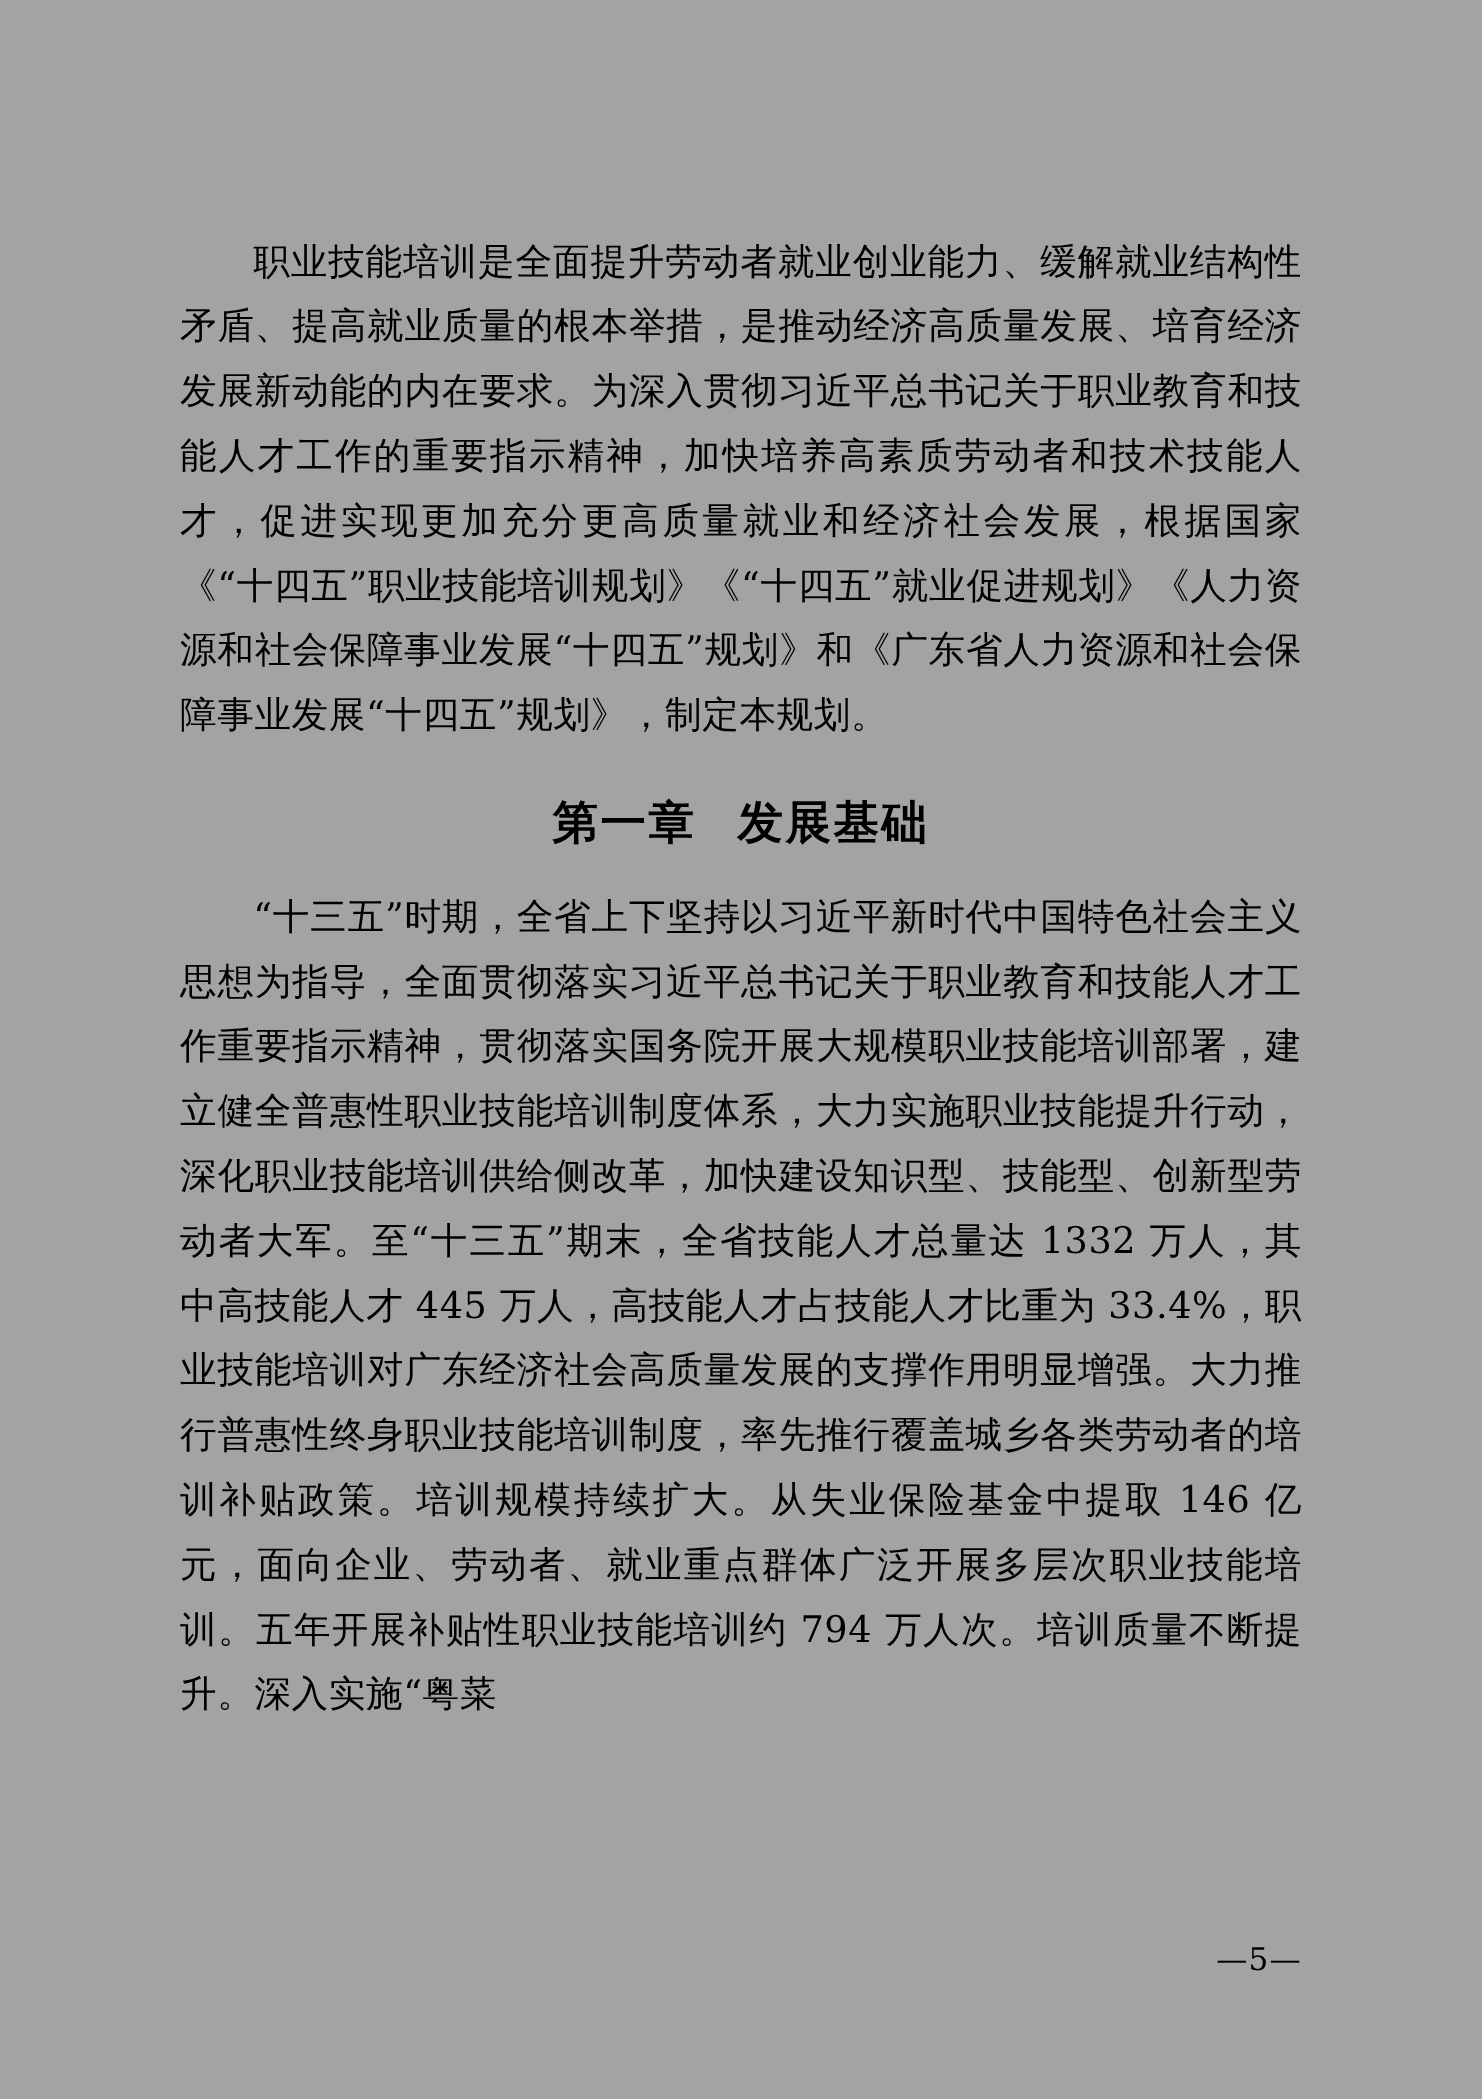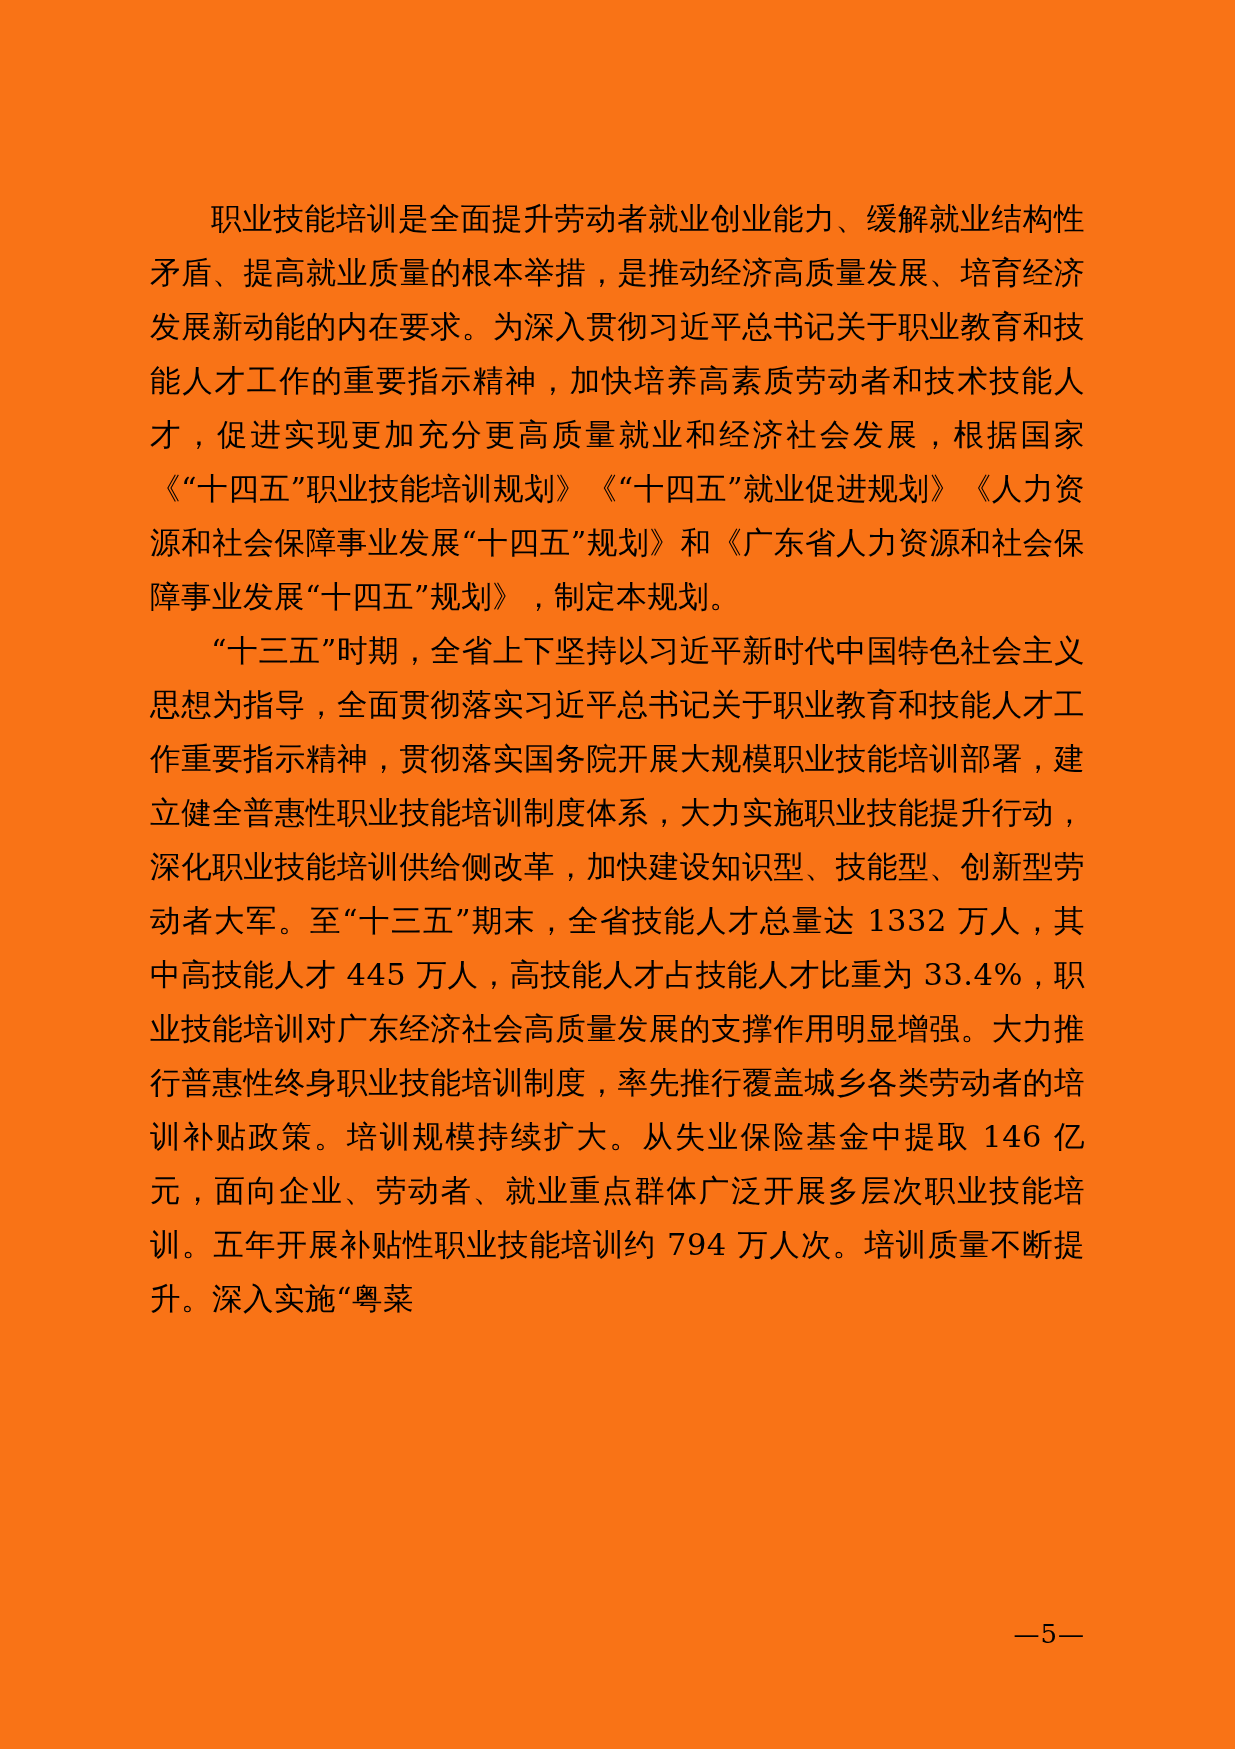--- a/index.html
+++ b/index.html
@@ -4,21 +4,21 @@
 <style>
   html, body {
     margin: 0;
     padding: 0;
     background: #ffffff;
   }
   .page {
     position: relative;
     width: 1235px;
     height: 1749px;
-    background: #f97316;
+    background: #a3a3a3;
     box-sizing: border-box;
     overflow: hidden;
     font-family: "DejaVu Serif", "Liberation Serif", serif;
     color: #000000;
   }
   .content {
     position: absolute;
     left: 150px;
     top: 192px;
     width: 935px;
@@ -56,20 +56,23 @@
 </style>
 </head>
 <body>
 
 <div class="page">
 
   <div class="content">
 
     <p class="para">职业技能培训是全面提升劳动者就业创业能力、缓解就业结构性矛盾、提高就业质量的根本举措，是推动经济高质量发展、培育经济发展新动能的内在要求。为深入贯彻习近平总书记关于职业教育和技能人才工作的重要指示精神，加快培养高素质劳动者和技术技能人才，促进实现更加充分更高质量就业和经济社会发展，根据国家《“十四五”职业技能培训规划》《“十四五”就业促进规划》《人力资源和社会保障事业发展“十四五”规划》和《广东省人力资源和社会保障事业发展“十四五”规划》，制定本规划。</p>
 
+    <h1 class="chapter-title">
+      <span>第一章</span><span class="gap"></span><span>发展基础</span>
+    </h1>
 
     <p class="para">“十三五”时期，全省上下坚持以习近平新时代中国特色社会主义思想为指导，全面贯彻落实习近平总书记关于职业教育和技能人才工作重要指示精神，贯彻落实国务院开展大规模职业技能培训部署，建立健全普惠性职业技能培训制度体系，大力实施职业技能提升行动，深化职业技能培训供给侧改革，加快建设知识型、技能型、创新型劳动者大军。至“十三五”期末，全省技能人才总量达 1332 万人，其中高技能人才 445 万人，高技能人才占技能人才比重为 33.4%，职业技能培训对广东经济社会高质量发展的支撑作用明显增强。大力推行普惠性终身职业技能培训制度，率先推行覆盖城乡各类劳动者的培训补贴政策。培训规模持续扩大。从失业保险基金中提取 146 亿元，面向企业、劳动者、就业重点群体广泛开展多层次职业技能培训。五年开展补贴性职业技能培训约 794 万人次。培训质量不断提升。深入实施“粤菜</p>
 
   </div>
 
   <div class="page-number">—5—</div>
 
 </div>
 
 </body></html>

